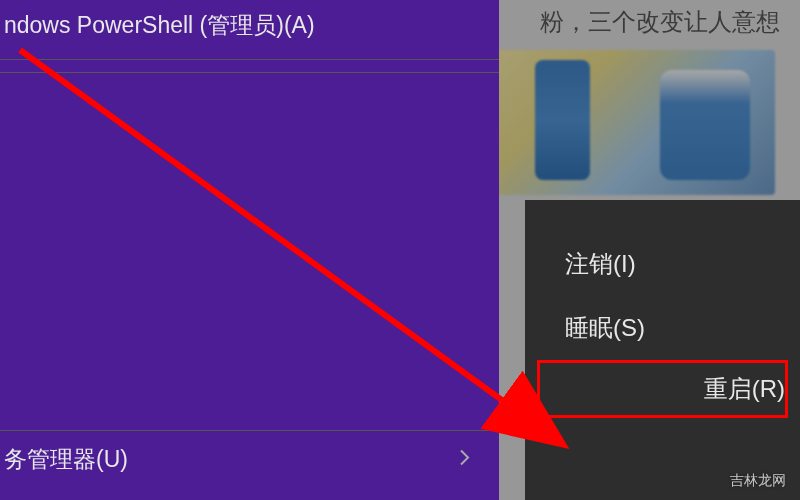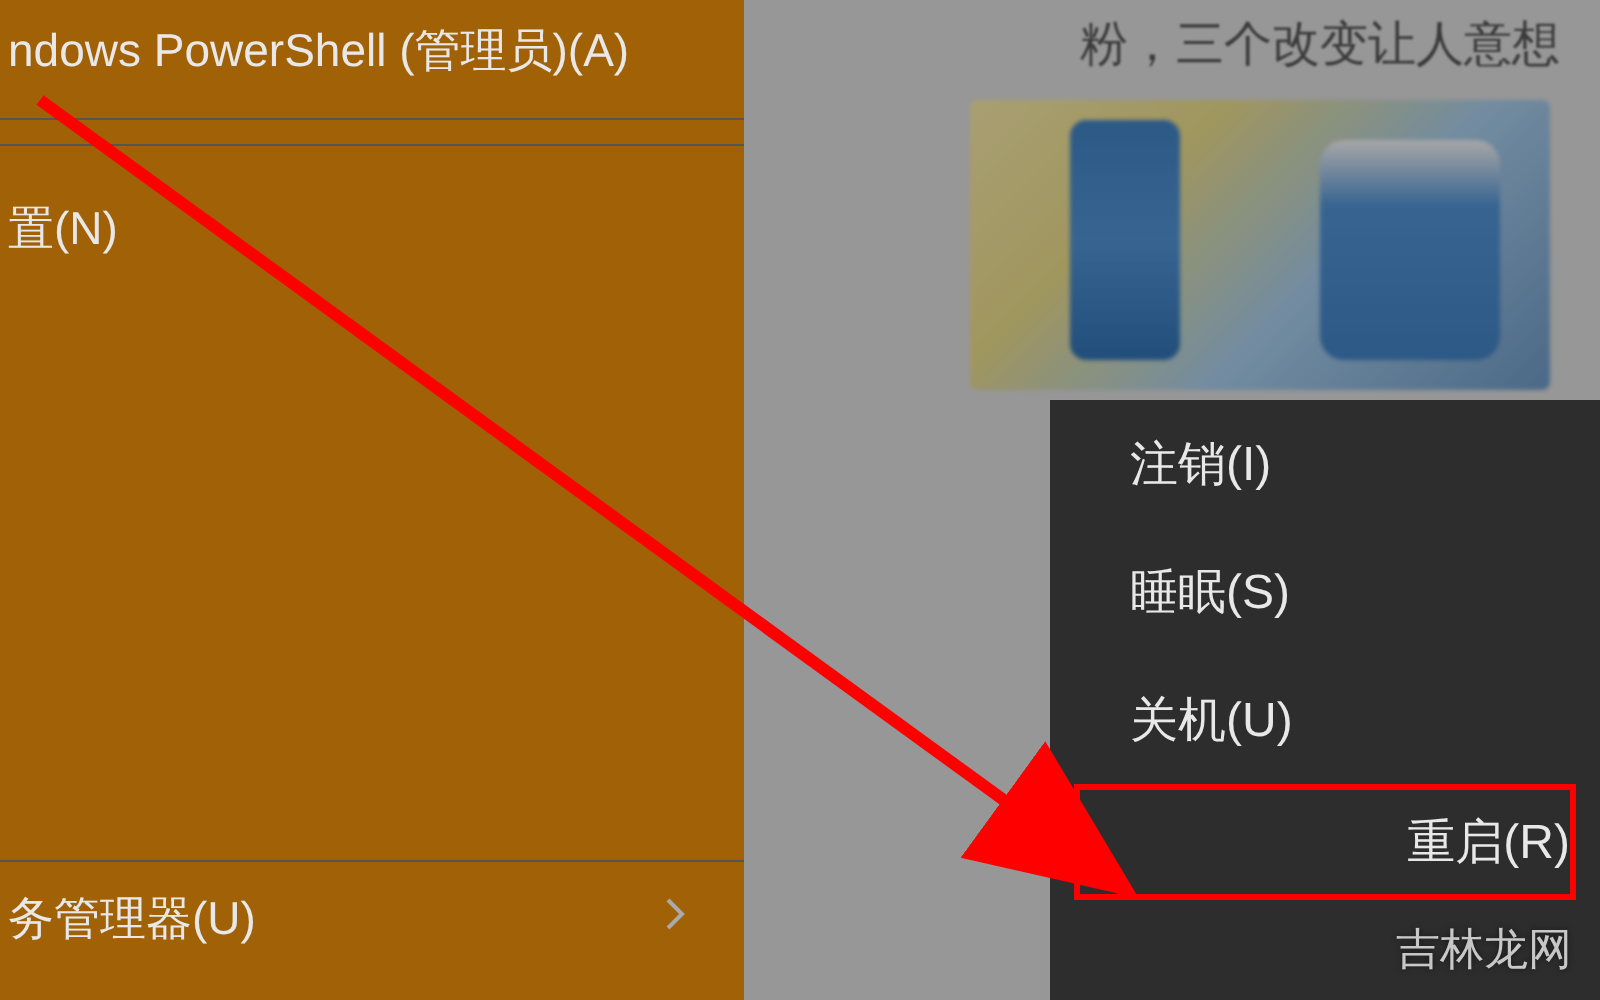--- a/index.html
+++ b/index.html
@@ -69,23 +69,23 @@
       top: 0;
       left: 0;
       width: 100%;
       height: 100%;
       background: rgba(0,0,0,0.3);
     }
     .main-menu {
       position: absolute;
       top: 0;
       left: 0;
-      width: 372px;
+      width: 499px;
       height: 500px;
-      background: #a16207;
+      background: #4c1d95;
       color: #ffffff;
       padding-top: 0;
     }
     .menu-item {
       padding: 14px 0 14px 4px;
       font-size: 23px;
       color: #e8e8e8;
       cursor: default;
       position: relative;
     }
@@ -118,21 +118,21 @@
       color: #aaa;
     }
     .submenu {
       position: absolute;
       top: 200px;
       left: 525px;
       width: 275px;
       height: 300px;
       background: #2d2d2d;
       color: #e8e8e8;
-      padding-top: 0;
+      padding-top: 32px;
     }
     .submenu-item {
       padding: 16px 0 16px 40px;
       font-size: 24px;
       color: #e8e8e8;
       cursor: default;
     }
     .submenu-item.highlighted {
       border: 3px solid #ff0000;
       margin: 0 12px;
@@ -143,21 +143,21 @@
       position: absolute;
       top: 40px;
       left: 10px;
       pointer-events: none;
       z-index: 100;
     }
     .watermark {
       position: absolute;
       bottom: 10px;
       right: 14px;
-      font-size: 22px;
+      font-size: 14px;
       color: rgba(255,255,255,0.75);
       font-weight: 400;
       z-index: 200;
       text-shadow: 0 0 3px rgba(0,0,0,0.5);
     }
   </style>
 </head>
 <body>
 
 <div class="bg-layer">
@@ -168,43 +168,37 @@
 </div>
 
 <div class="dim-overlay"></div>
 
 <div class="main-menu">
   <div class="menu-item-top">
     <span>ndows PowerShell (管理员)(A)</span>
   </div>
   <div class="menu-divider"></div>
   <div class="menu-divider"></div>
-  <div class="menu-item">
-    <span>置(N)</span>
-  </div>
 
   <div class="menu-item-shutdown">
     <span>务管理器(U)</span>
     <span class="chevron">
       <svg width="12" height="18" viewBox="0 0 12 18">
           <path d="M2 2 L9 9 L2 16" stroke="#aaa" stroke-width="2" fill="none"></path>
         </svg>
     </span>
   </div>
 </div>
 
 <div class="submenu">
   <div class="submenu-item">
     <span>注销(I)</span>
   </div>
   <div class="submenu-item">
     <span>睡眠(S)</span>
-  </div>
-  <div class="submenu-item">
-    <span>关机(U)</span>
   </div>
   <div class="submenu-item highlighted">
     <span>重启(R)</span>
   </div>
 </div>
 
 <svg class="arrow" width="640" height="440">
   <defs>
     <marker id="arrowhead" markerWidth="14" markerHeight="14" refX="10" refY="6" orient="auto">
       <polygon points="0 0, 14 6, 0 12" fill="#ff0000"></polygon>

